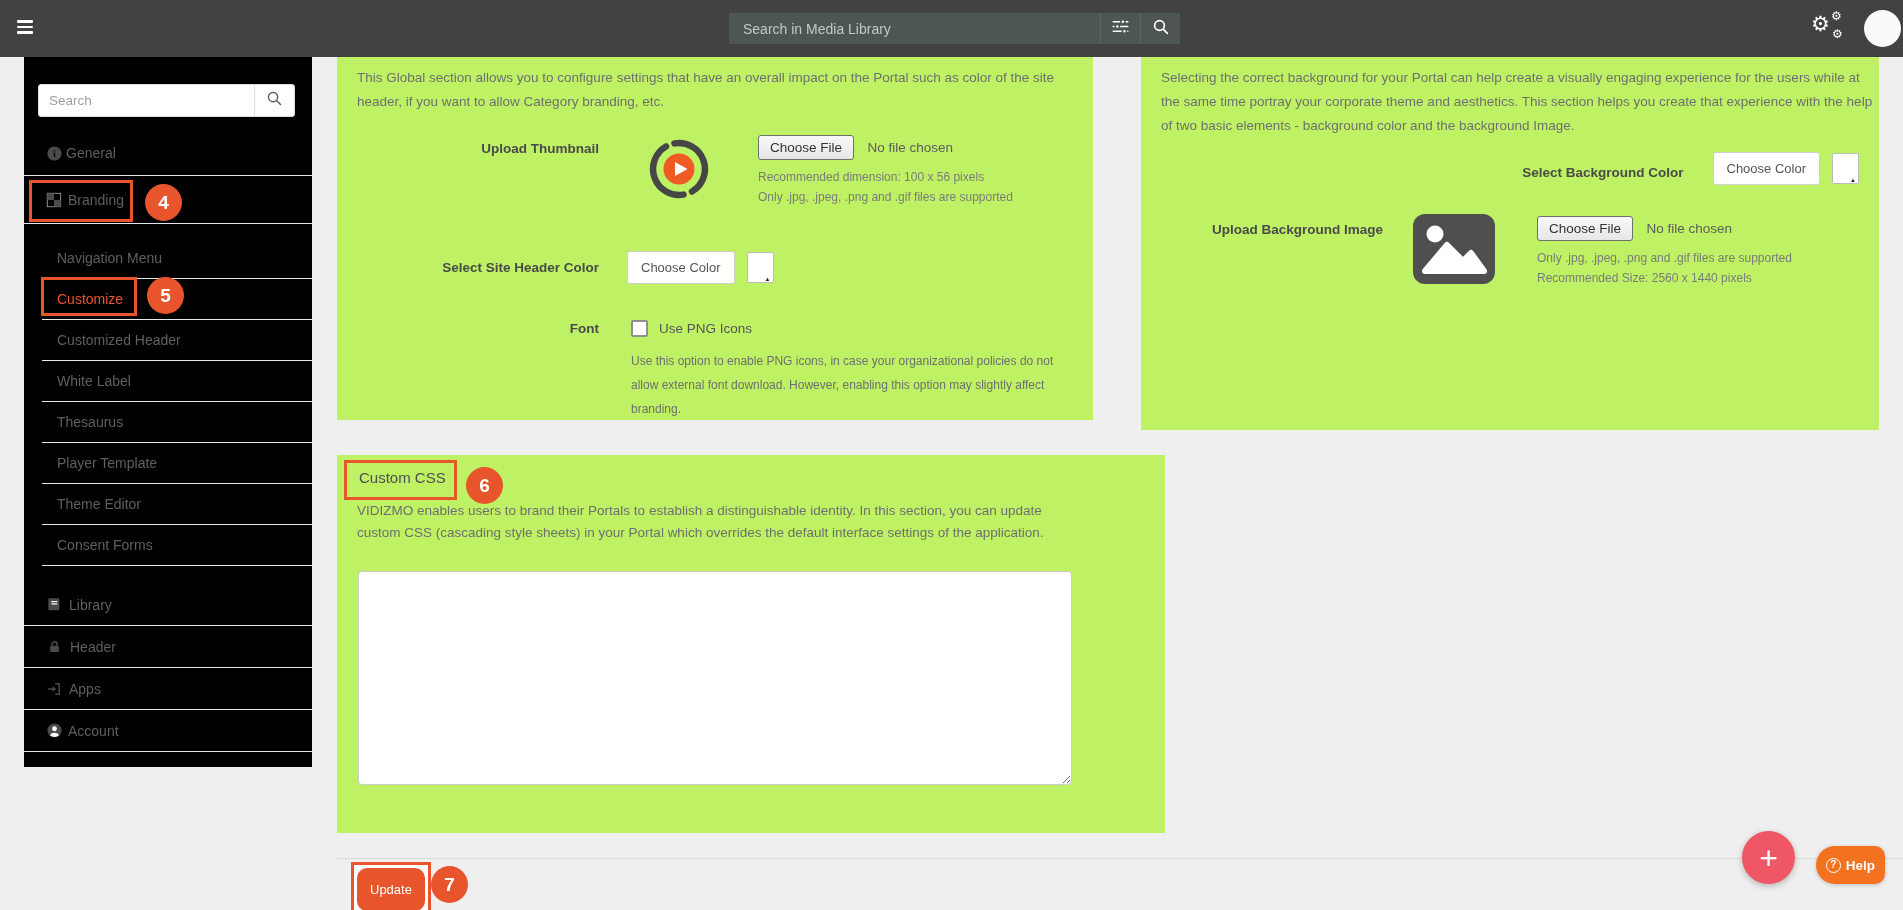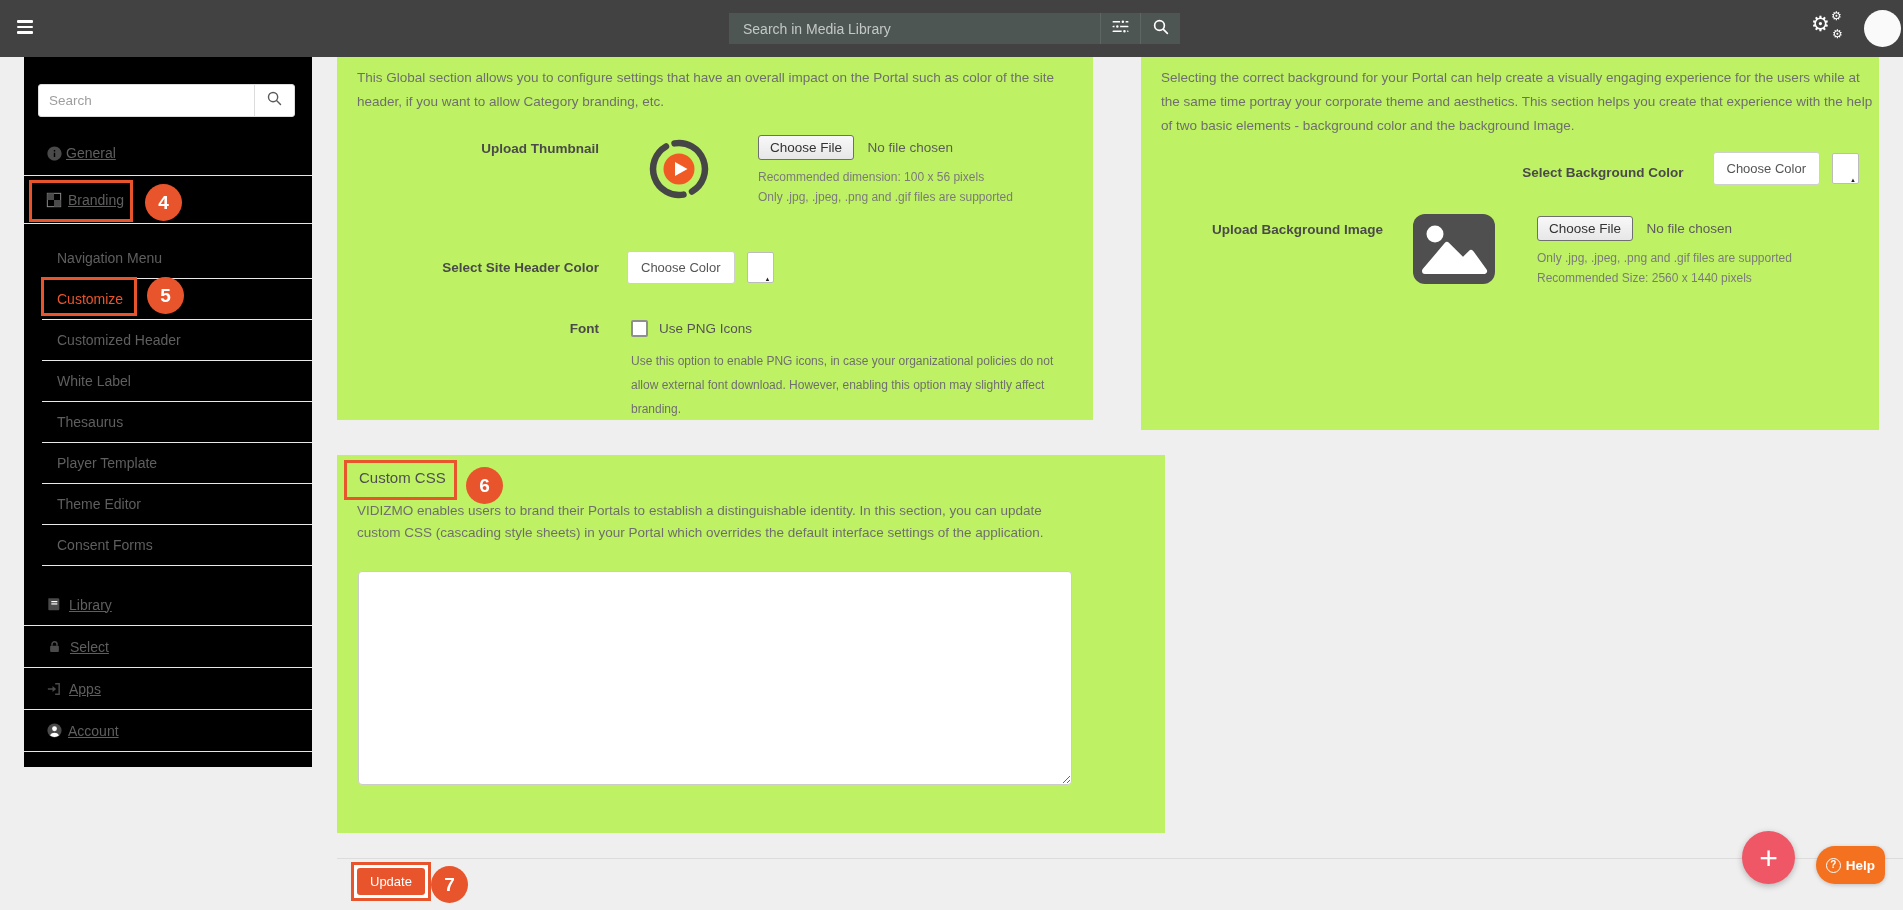--- a/index.html
+++ b/index.html
@@ -24,21 +24,21 @@
 
   
   .sidebar { position:absolute; left:24px; top:57px; width:288px; height:710px; background:#000000; padding-top:27px; }
   .sb-search { margin:0 17px 0 14px; height:33px; border:1px solid #dcdcdc; border-radius:3px; display:flex; align-items:center; background:#fff; }
   .sb-search input { flex:1; border:none; outline:none; font-size:13.5px; color:#555; padding:0 10px; font-family:inherit; min-width:0; }
   .sb-search input::placeholder { color:#9e9e9e; opacity:1; }
   .sb-search .mag { width:40px; height:33px; border-left:1px solid #dcdcdc; display:flex; align-items:center; justify-content:center; cursor:pointer; }
   .nav-main { height:44px; display:flex; align-items:center; padding-left:21px; font-size:14px; color:#5f5f5f; cursor:pointer; }
   .nav-main .nicon { width:18px; height:18px; display:flex; align-items:center; justify-content:center; }
   .nav-main span.lbl { margin-left:0; padding-left:0; }
-  .nav-main .lbl { margin-left:0;text-decoration:underline; }
+  .nav-main .lbl { margin-left:0; }
   .nicon + .lbl { margin-left:0; }
   .nav-main .lbl { margin-left:0px; }
   .divider { border-bottom:1px solid #e6e6e6; }
   .branding-row { height:47px; }
   .sublist { padding-top:14px; }
   .nav-sub { height:40px; display:flex; align-items:center; padding-left:33px; font-size:14px; color:#5f5f5f; cursor:pointer; }
   .nav-sub.active { color:#e8552c; }
   .sub-divider { border-bottom:1px solid #e9e9e9; margin-left:18px; }
   .bottom-group { padding-top:18px; }
   .bottom-group .nav-main { height:41px; }
@@ -78,21 +78,21 @@
   .css-title { font-size:15px; color:#4f4f4f; padding-left:2px; }
   .css-area { margin-top:27px; margin-left:1px; width:714px; height:214px; border:1px solid #ccc; border-radius:4px; font-family:"Liberation Sans",sans-serif; font-size:13px; color:#444; padding:8px; resize:both; outline:none; }
   .row-bgcolor { margin-top:14px; align-items:center;justify-content:flex-end; }
   .row-bgimg { margin-top:29px; }
   .imgicon { margin-left:30px; flex:none; }
   .filegroup-r { margin-left:42px; padding-top:2px; }
 
   
   .footer-line { position:absolute; left:337px; top:858px; width:1566px; border-top:1px solid #dcdcdc; }
   .update-wrap { position:absolute; left:351px; top:862px; border:3px solid #e8552c; background:#fff; padding:3px; }
-  .update-btn { background:#e8552c; color:#fff; border:none; border-radius:3px; font-size:13px; padding:6px 13px; font-family:inherit; cursor:pointer; }
+  .update-btn { background:#e8552c; color:#fff; border:none; border-radius:10px; font-size:13px; padding:14px 13px; font-family:inherit; cursor:pointer; }
 
   
   .fab { position:absolute; left:1742px; top:831px; width:53px; height:53px; border-radius:50%; background:#ef5666; color:#fff; font-size:32px; font-weight:300; display:flex; align-items:center; justify-content:center; box-shadow:0 2px 6px rgba(0,0,0,.25); cursor:pointer; line-height:1; }
   .helpbtn { position:absolute; left:1816px; top:846px; height:38px; width:69px; background:#f4711f; border-radius:19px 10px 10px 19px; display:flex; align-items:center; justify-content:center; gap:5px; cursor:pointer; box-shadow:0 1px 4px rgba(0,0,0,.2); }
   .helpbtn .qcircle { width:15px; height:15px; border:1.5px solid #fff; border-radius:50%; color:#fff; font-size:10px; font-weight:bold; display:flex; align-items:center; justify-content:center; line-height:1; }
   .helpbtn .hlabel { color:#fff; font-size:13.5px; font-weight:bold; }
 
   
   .ann-rect { position:absolute; border:3px solid #e8552c; pointer-events:none; }
   .ann-circle { position:absolute; width:37px; height:37px; border-radius:50%; background:#e8552c; color:#fff; font-size:19px; font-weight:bold; display:flex; align-items:center; justify-content:center; pointer-events:none; }
@@ -236,21 +236,21 @@
         <span class="lbl" style="margin-left:6px;">Library</span>
       </div>
       <div class="divider"></div>
       <div class="nav-main">
         <span class="nicon">
           <svg width="15" height="16" viewBox="0 0 24 24">
             <path fill="none" stroke="#4a4a4a" stroke-width="2.4" d="M8 10V7.5a4 4 0 0 1 8 0V10"></path>
             <rect x="5" y="10" width="14" height="10" rx="1.5" fill="#4a4a4a"></rect>
           </svg>
         </span>
-        <span class="lbl" style="margin-left:7px;">Select</span>
+        <span class="lbl" style="margin-left:7px;">Header</span>
       </div>
       <div class="divider"></div>
       <div class="nav-main">
         <span class="nicon">
           <svg width="17" height="16" viewBox="0 0 24 24">
             <line x1="2" y1="12" x2="11" y2="12" stroke="#4a4a4a" stroke-width="2.2"></line>
             <polygon points="9,7.5 14.5,12 9,16.5" fill="#4a4a4a"></polygon>
             <path d="M13 4h6v16h-6" fill="none" stroke="#4a4a4a" stroke-width="2.2"></path>
           </svg>
         </span>

